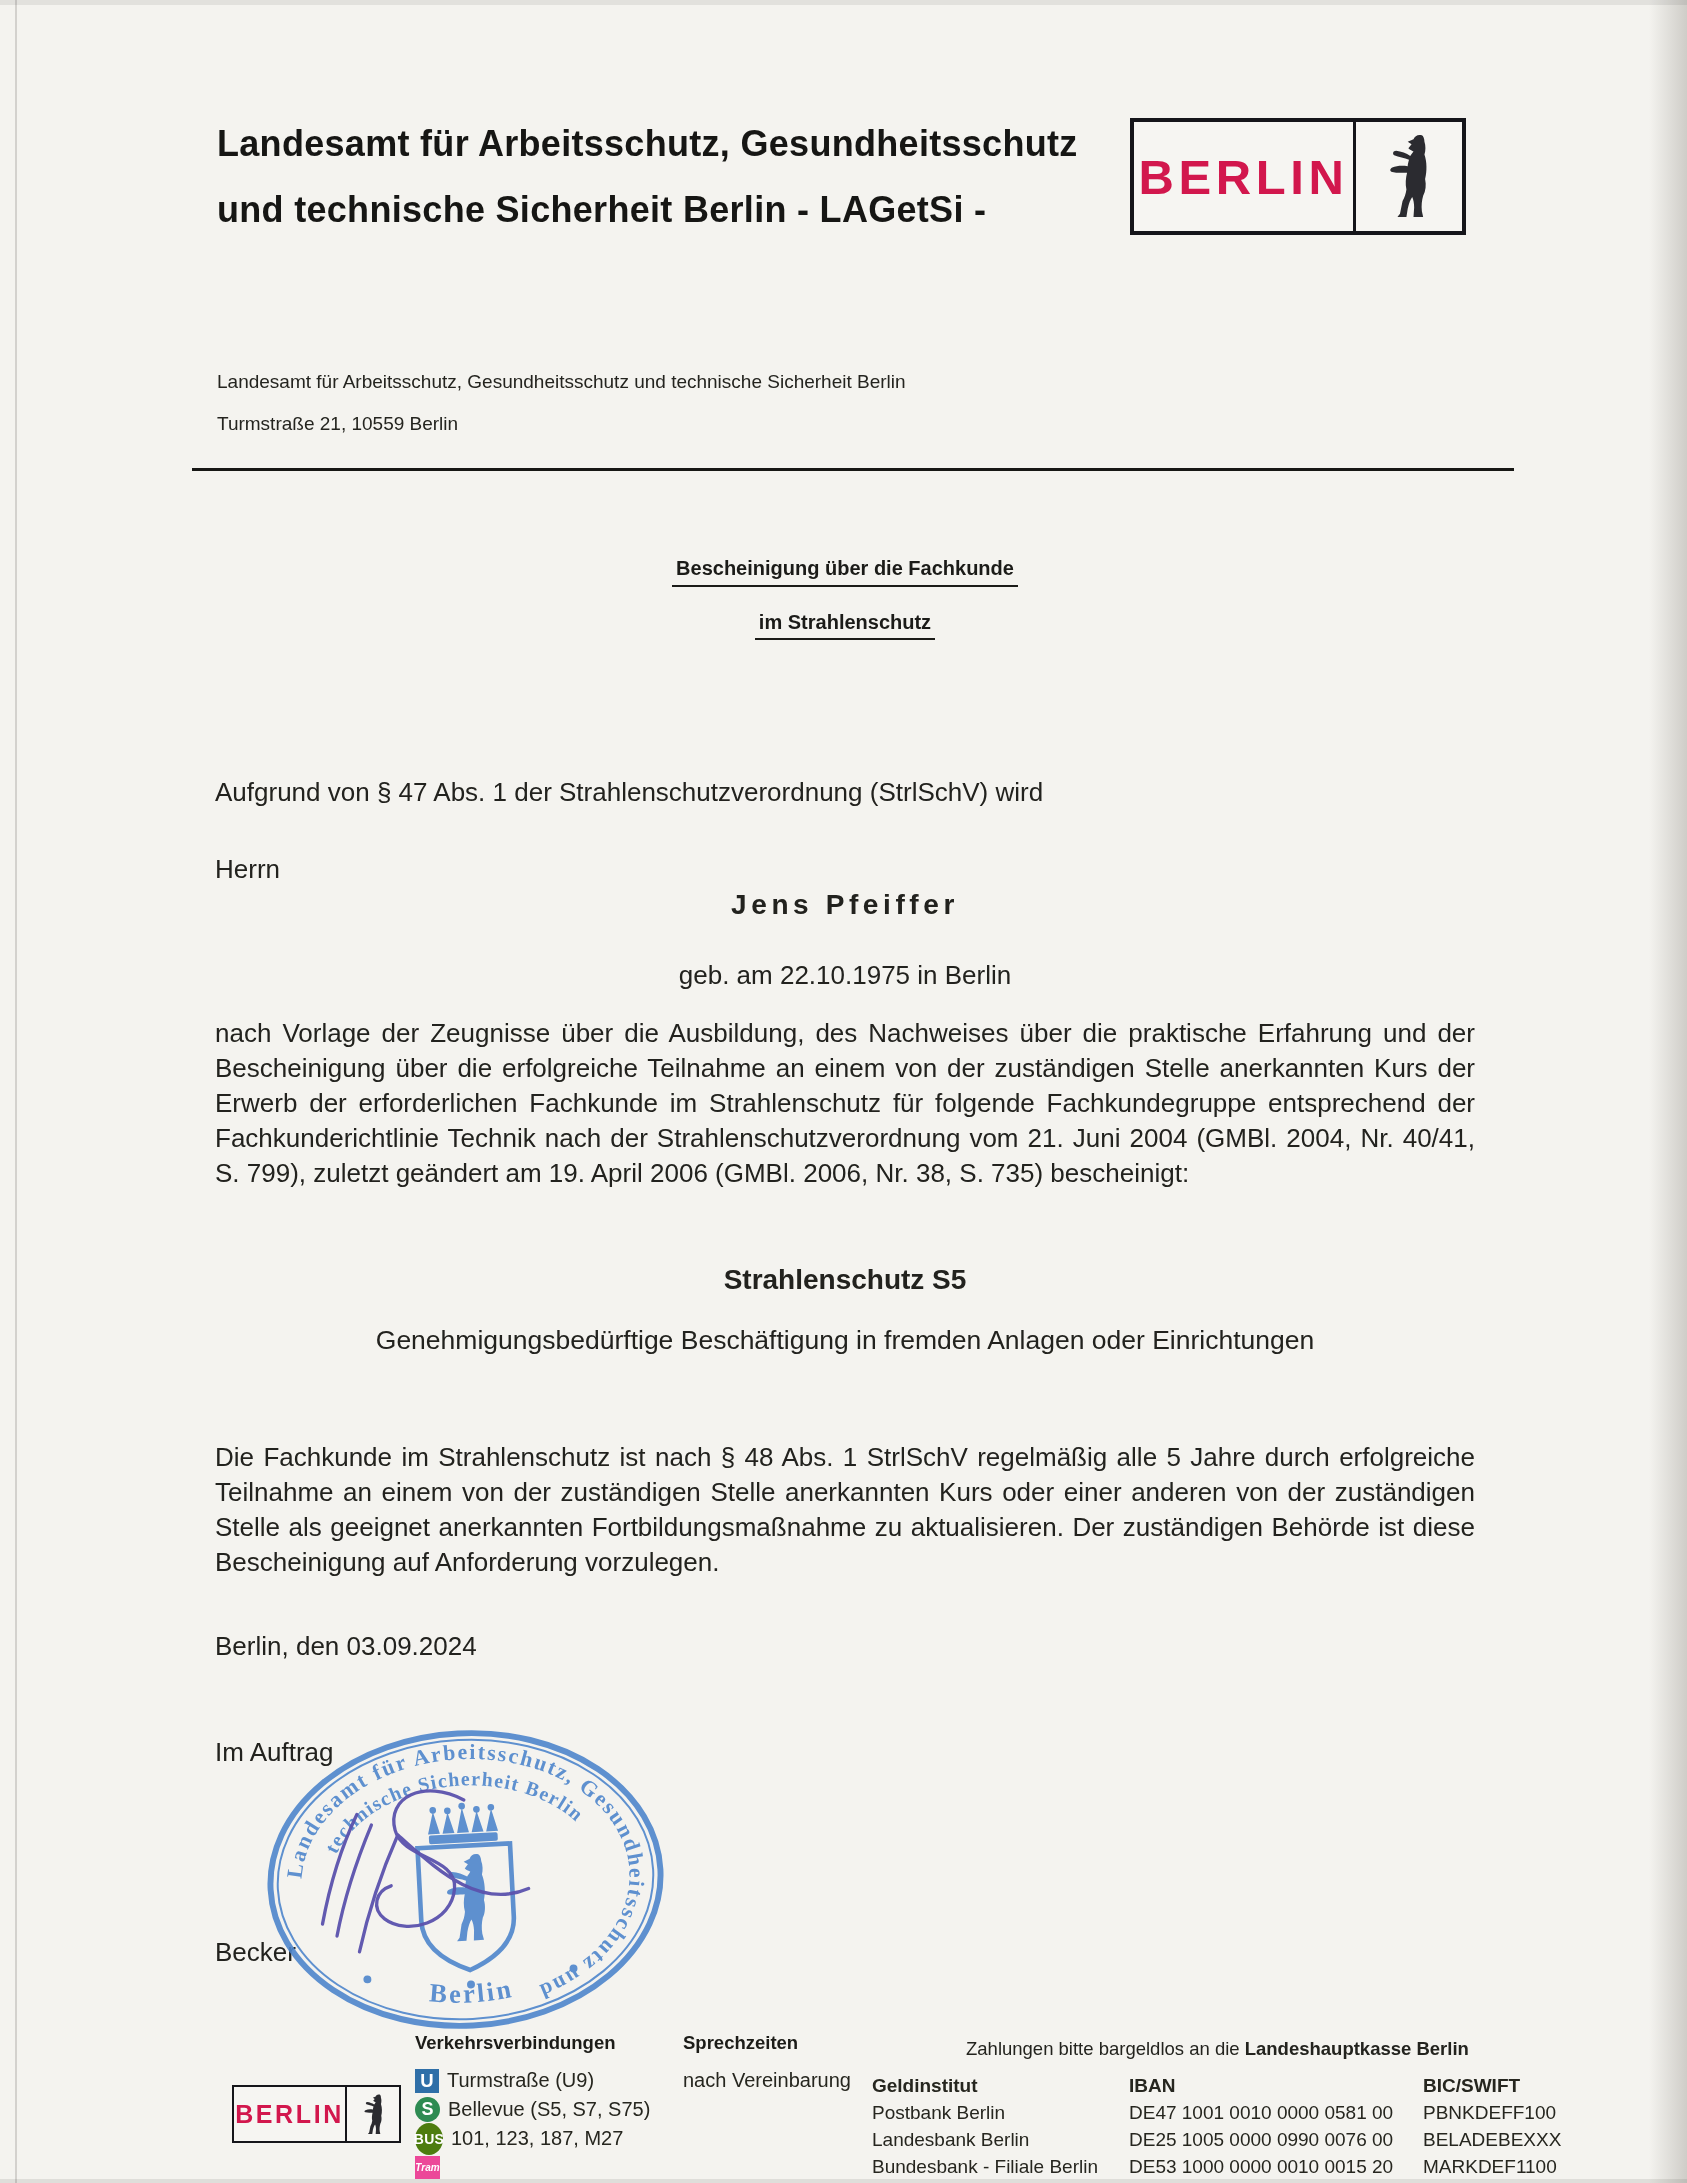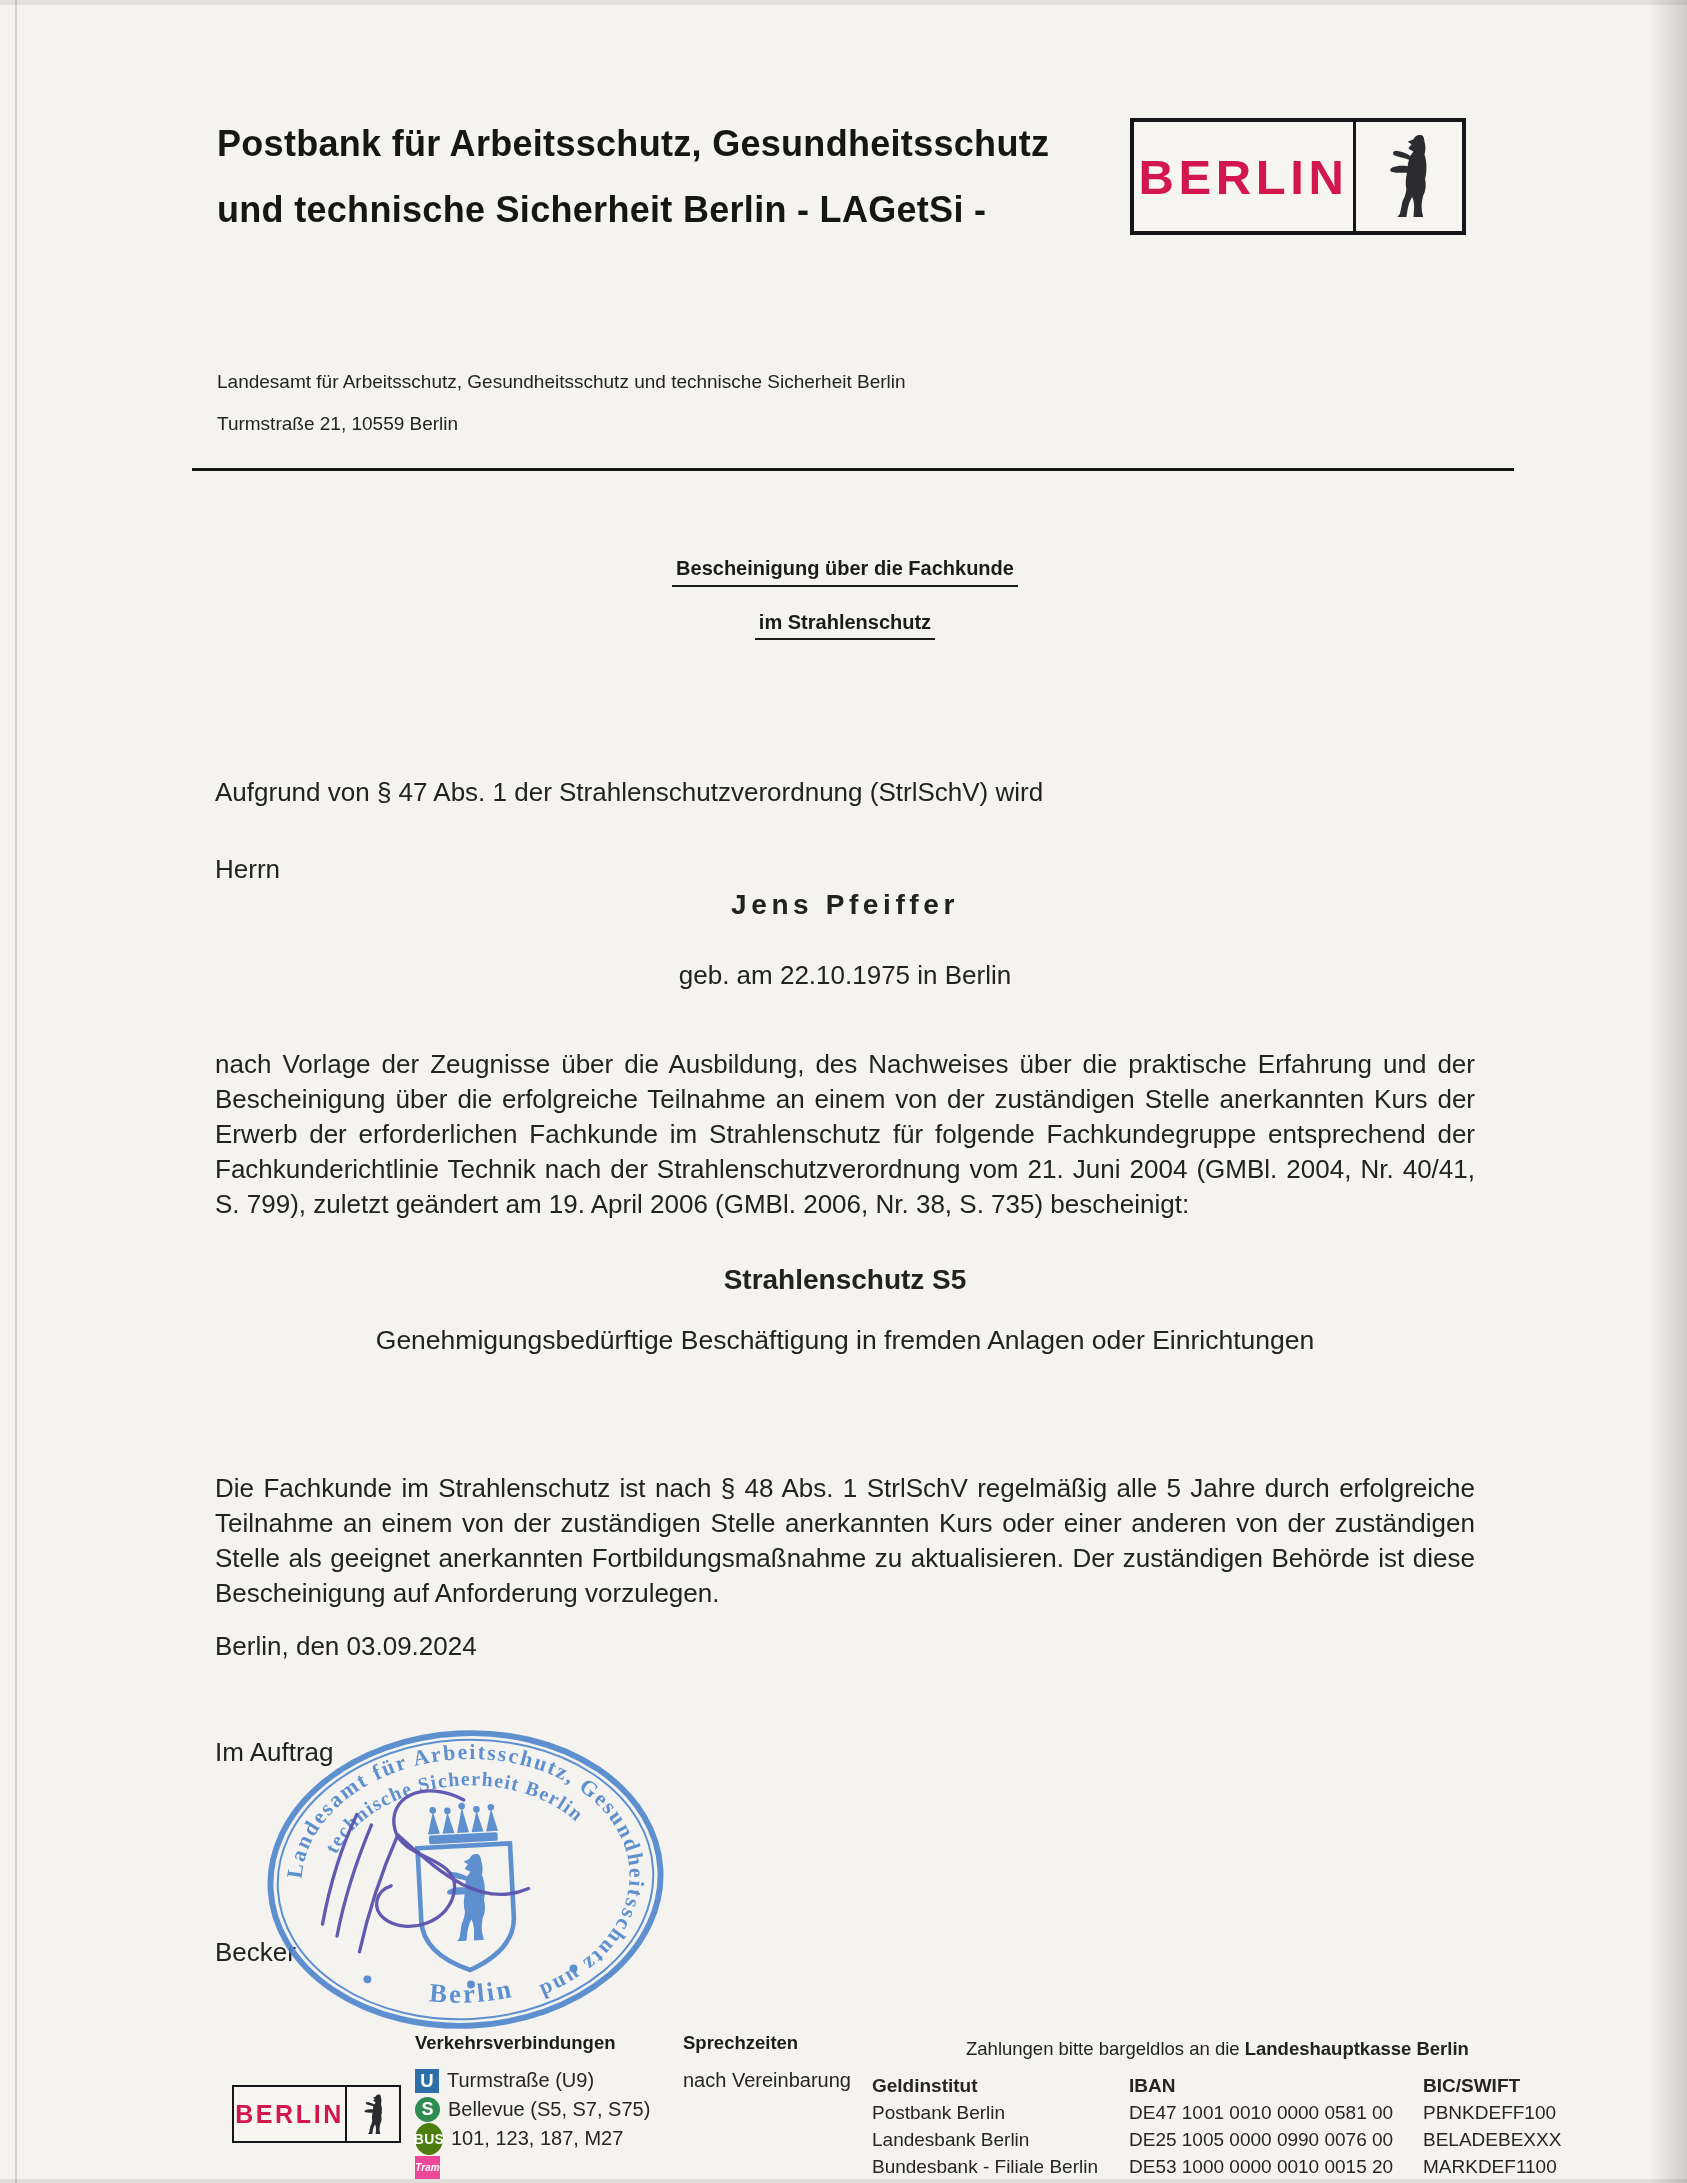--- a/index.html
+++ b/index.html
@@ -30,21 +30,21 @@
   .wordmark{font-weight:700;color:#d2174d;letter-spacing:4.6px;}
 
   .sender{left:217px;top:361px;font-size:19px;line-height:42px;color:#24241f;}
   .rule{left:192px;top:468px;width:1322px;height:3.3px;background:#171715;}
 
   .title-block{left:215px;top:557px;width:1260px;text-align:center;font-size:20px;font-weight:700;color:#1b1b18;}
   .title-block .tline{display:inline-block;border-bottom:2.6px solid #1b1b18;padding:0 4px 4.6px 4px;}
   .title-block .tline2{margin-top:24px;}
 
   .bodytext{left:215px;width:1260px;font-size:26px;line-height:35px;color:#22221e;}
-  .just{text-align:justify;margin-top:31px;}
+  .just{text-align:justify;}
   .ctr{text-align:center;}
   .bold{font-weight:700;}
   .recipient{font-size:28px;letter-spacing:4.6px;}
 
   
   .stamp-svg{left:263px;top:1728px;opacity:0.9;}
   .sig-svg{left:259px;top:1759px;}
 
   
   .berlin-logo.small{left:232px;top:2085px;width:165px;height:54px;border-width:2.6px;}
@@ -68,21 +68,21 @@
   .banktable .cell{height:27px;display:flex;align-items:center;white-space:nowrap;}
 
   svg text{font-family:"Liberation Serif", serif;}
 </style>
 </head>
 <body>
 
 <div class="page">
 
   <div class="abs org-name">
-    <div>Postbank für Arbeitsschutz, Gesundheitsschutz</div>
+    <div>Landesamt für Arbeitsschutz, Gesundheitsschutz</div>
     <div>und technische Sicherheit Berlin - LAGetSi -</div>
   </div>
 
   <div class="abs berlin-logo top">
     <div class="word-cell">
       <span class="wordmark">BERLIN</span>
     </div>
     <div class="bear-cell">
       <svg width="54" height="85" viewBox="0 0 72 132">
         <path fill="#2b2b30" d="M56 2 C50 0 45 3 43 8 L34 12 L40 16 L35 22 C38 25 41 26 43 27 C41 30 39 32 38 34 C32 30 24 27 16 26 C11 26 10 31 13 33 C20 36 29 37 36 40 C35 44 34 47 34 50 C26 49 17 49 10 52 C6 54 6 58 10 59 C18 61 27 60 33 60 C31 68 30 77 32 86 C31 93 29 99 26 104 L22 124 L18 129 L32 129 L34 116 C36 108 38 102 41 98 C43 102 44 108 44 114 L43 129 L58 129 L56 120 C55 111 56 103 58 96 C62 89 63 79 61 70 C64 58 64 44 60 32 C62 26 62 18 60 12 C60 7 58 3 56 2 Z"></path>

